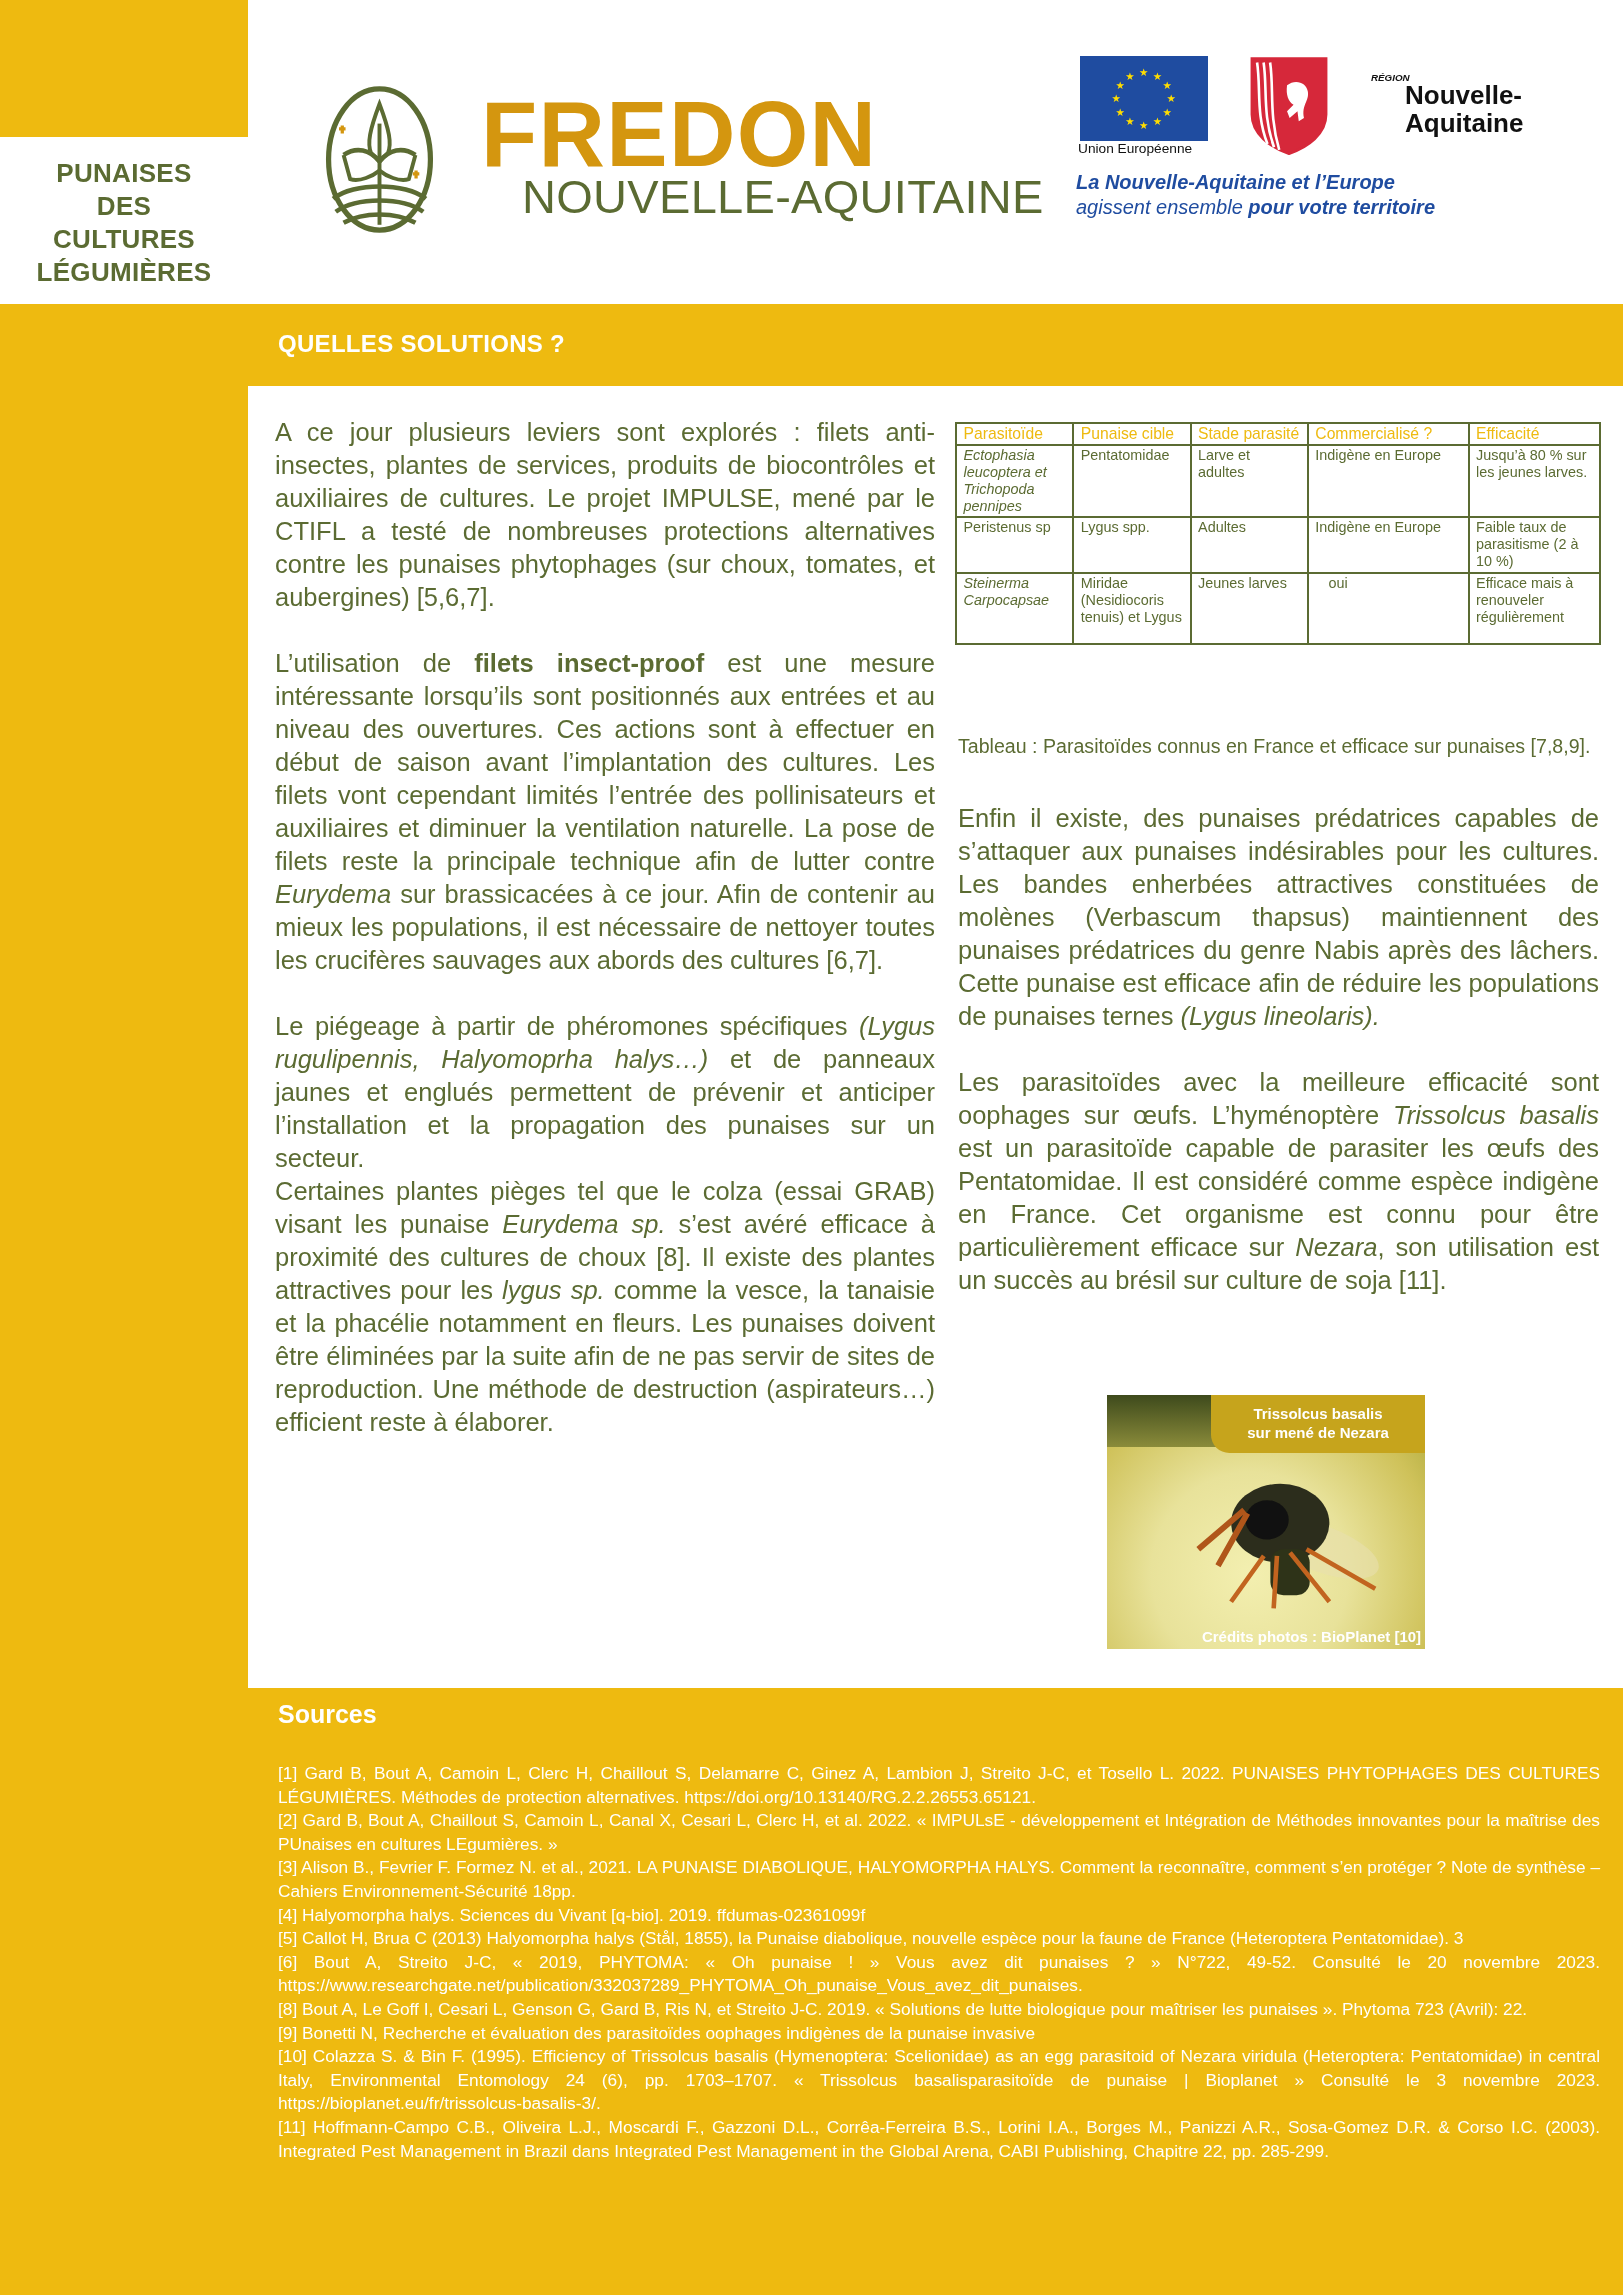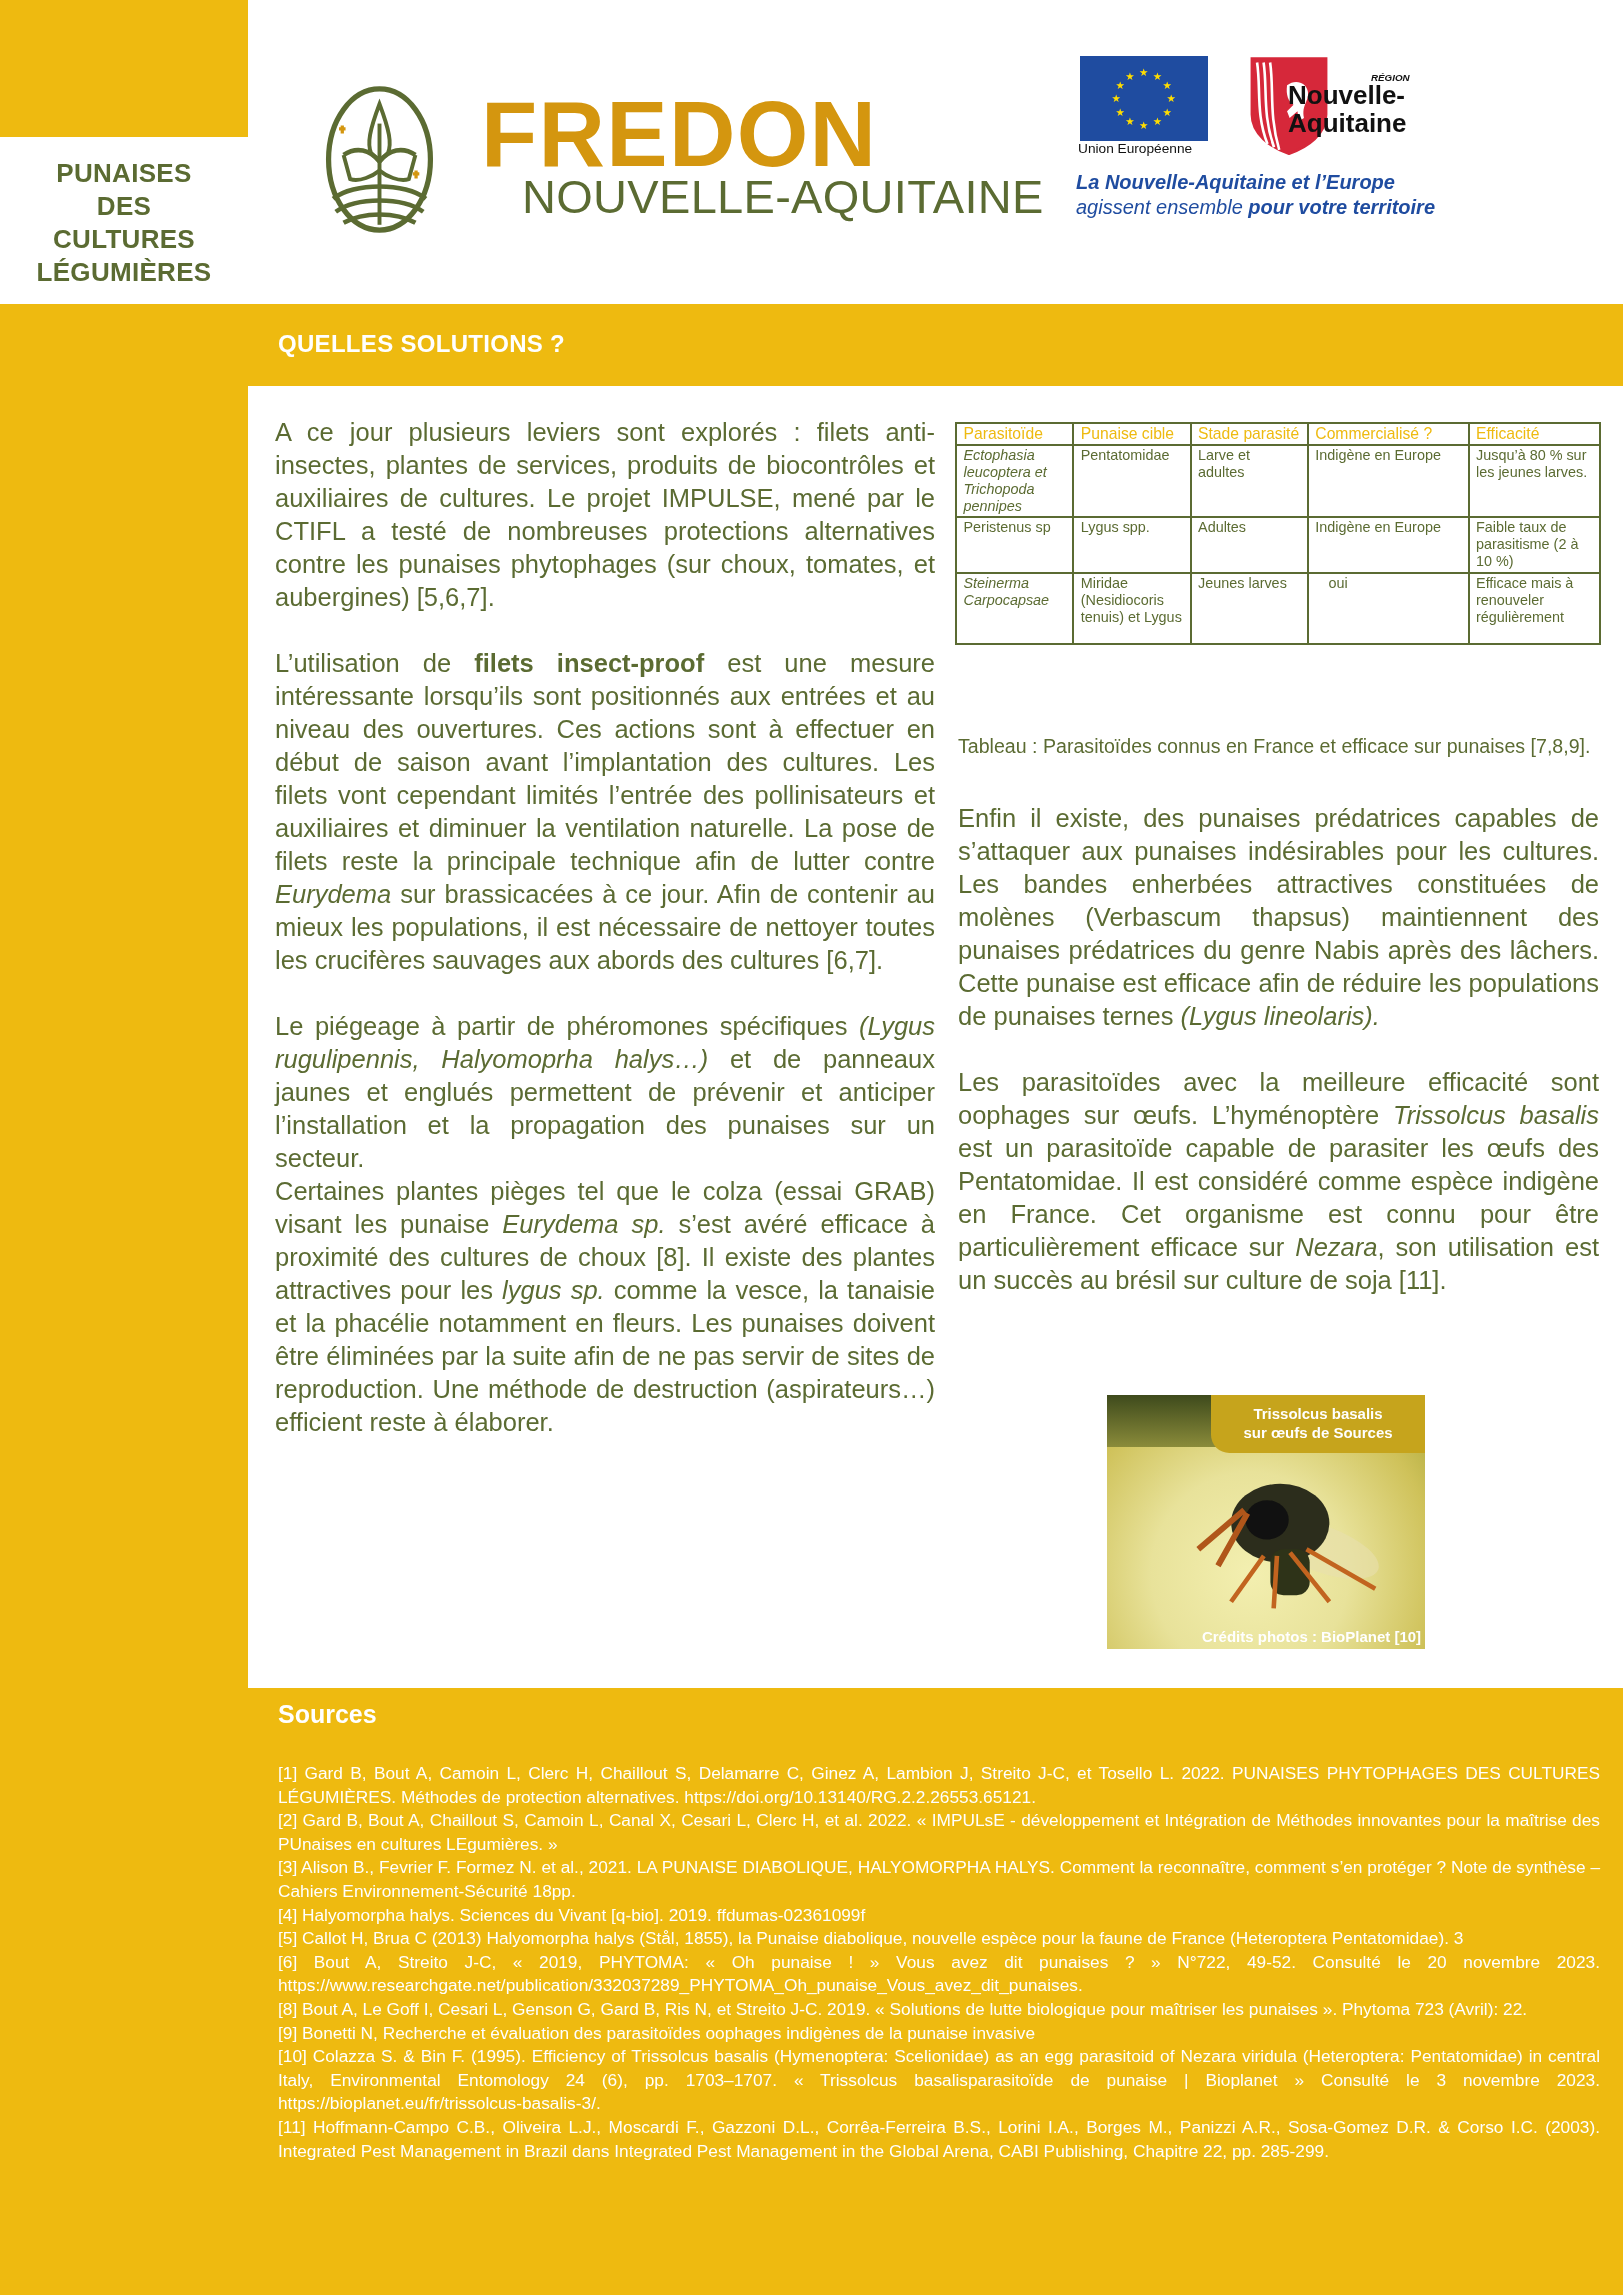--- a/index.html
+++ b/index.html
@@ -16,21 +16,21 @@
   
   #logo { left:324px; top:84px; width:111px; height:151px; }
   #brand-main { left:481px; top:85px; font-size:92px; font-weight:bold; color:#d4960f; letter-spacing:1.3px; line-height:98px; }
   #brand-sub { left:482px; top:171px; font-size:47px; color:#5b6b32; line-height:52px; letter-spacing:0.3px;margin-left:40px; }
 
   
   #eu-flag { left:1080px; top:56px; width:128px; height:85px; background:#1f4ca0; }
   #eu-label { left:1078px; top:141px; font-size:13.7px; color:#111; }
   #shield { left:1249px; top:56px; width:80px; height:99px; }
   #region-small { left:1371px; top:72px; font-size:9.8px; font-weight:bold; font-style:italic; color:#111; }
-  #region-name { left:1288px; top:82px; font-size:26px; font-weight:bold; color:#111; line-height:27.5px; }
+  #region-name { left:1405px; top:82px; font-size:26px; font-weight:bold; color:#111; line-height:27.5px; }
   #tagline1 { left:1076px; top:171px; font-size:20px; font-weight:bold; font-style:italic; color:#1f4ca0; }
   #tagline2 { left:1076px; top:196px; font-size:20px; font-style:italic; color:#1f4ca0; }
   #tagline2 b { font-weight:bold; }
 
   
   .para { font-size:25.5px; line-height:33px; text-align:justify; color:#5b6b32; }
   #col-left { left:275px; top:416px; width:660px; }
   #col-left .para { margin:0 0 33px 0; }
   #col-left .para.tight { margin-bottom:0; }
   #col-right { left:958px; top:802px; width:641px; }
@@ -173,21 +173,21 @@
   <svg id="wasp" viewBox="0 0 380 270">
     <ellipse cx="250" cy="150" rx="90" ry="35" fill="#e8dfae" opacity="0.6" transform="rotate(20 250 150)"></ellipse>
     <ellipse cx="185" cy="110" rx="75" ry="60" fill="#2c2d1c"></ellipse>
     <ellipse cx="165" cy="105" rx="33" ry="30" fill="#111"></ellipse>
     <rect x="170" y="150" width="60" height="70" rx="20" fill="#2e3318"></rect>
     <path d="M130 90 L60 150 M135 95 L90 175" stroke="#b0561a" stroke-width="9" fill="none"></path>
     <path d="M200 155 L260 230 M225 150 L330 210 M180 160 L175 240 M160 160 L110 230" stroke="#c2641f" stroke-width="7" fill="none"></path>
   </svg>
   <div id="photo-label">
     <div>Trissolcus basalis</div>
-    <div>sur œufs de Sources</div>
+    <div>sur mené de Nezara</div>
   </div>
   <div id="photo-credit">Crédits photos : BioPlanet [10]</div>
 </div>
 
 <div id="sources-title" class="abs">Sources</div>
 <div id="sources-list" class="abs">
   <div>[1] Gard B, Bout A, Camoin L, Clerc H, Chaillout S, Delamarre C, Ginez A, Lambion J, Streito J-C, et Tosello L. 2022. PUNAISES PHYTOPHAGES DES CULTURES LÉGUMIÈRES. Méthodes de protection alternatives. https://doi.org/10.13140/RG.2.2.26553.65121.</div>
   <div>[2] Gard B, Bout A, Chaillout S, Camoin L, Canal X, Cesari L, Clerc H, et al. 2022. « IMPULsE - développement et Intégration de Méthodes innovantes pour la maîtrise des PUnaises en cultures LEgumières. »</div>
   <div>[3] Alison B., Fevrier F. Formez N. et al., 2021. LA PUNAISE DIABOLIQUE, HALYOMORPHA HALYS. Comment la reconnaître, comment s’en protéger ? Note de synthèse – Cahiers Environnement-Sécurité 18pp.</div>
   <div>[4] Halyomorpha halys. Sciences du Vivant [q-bio]. 2019. ffdumas-02361099f</div>

